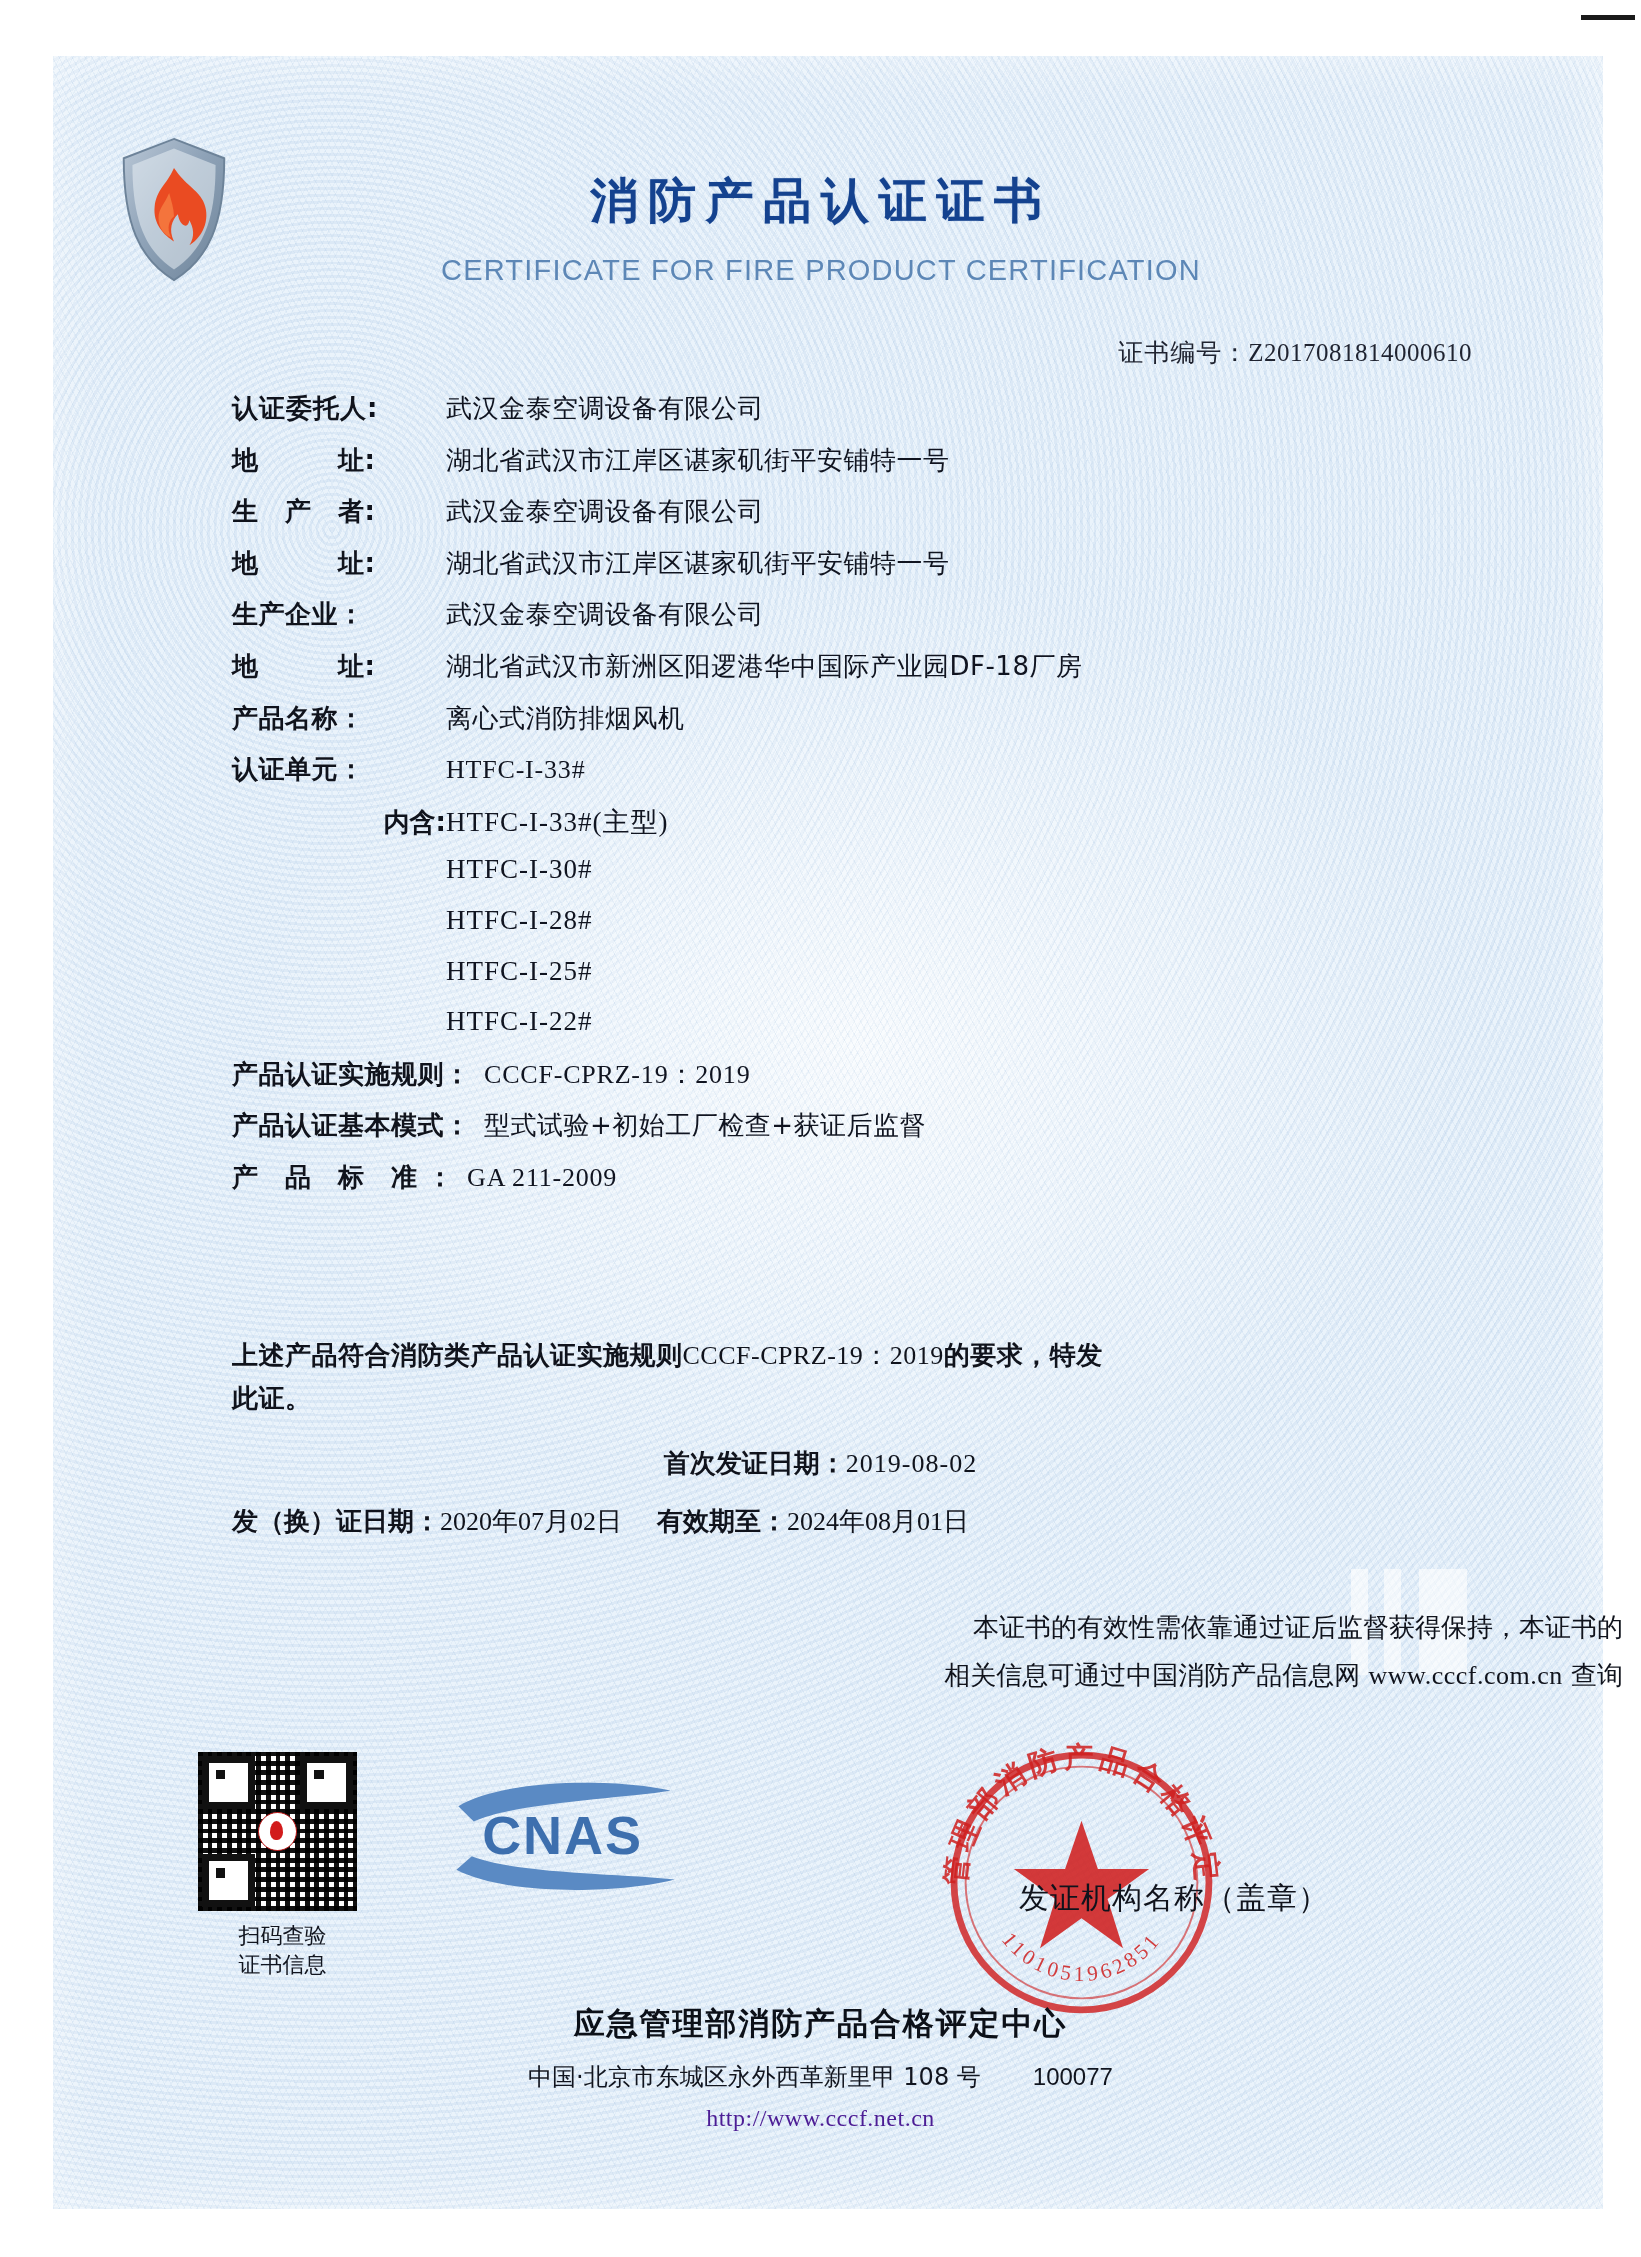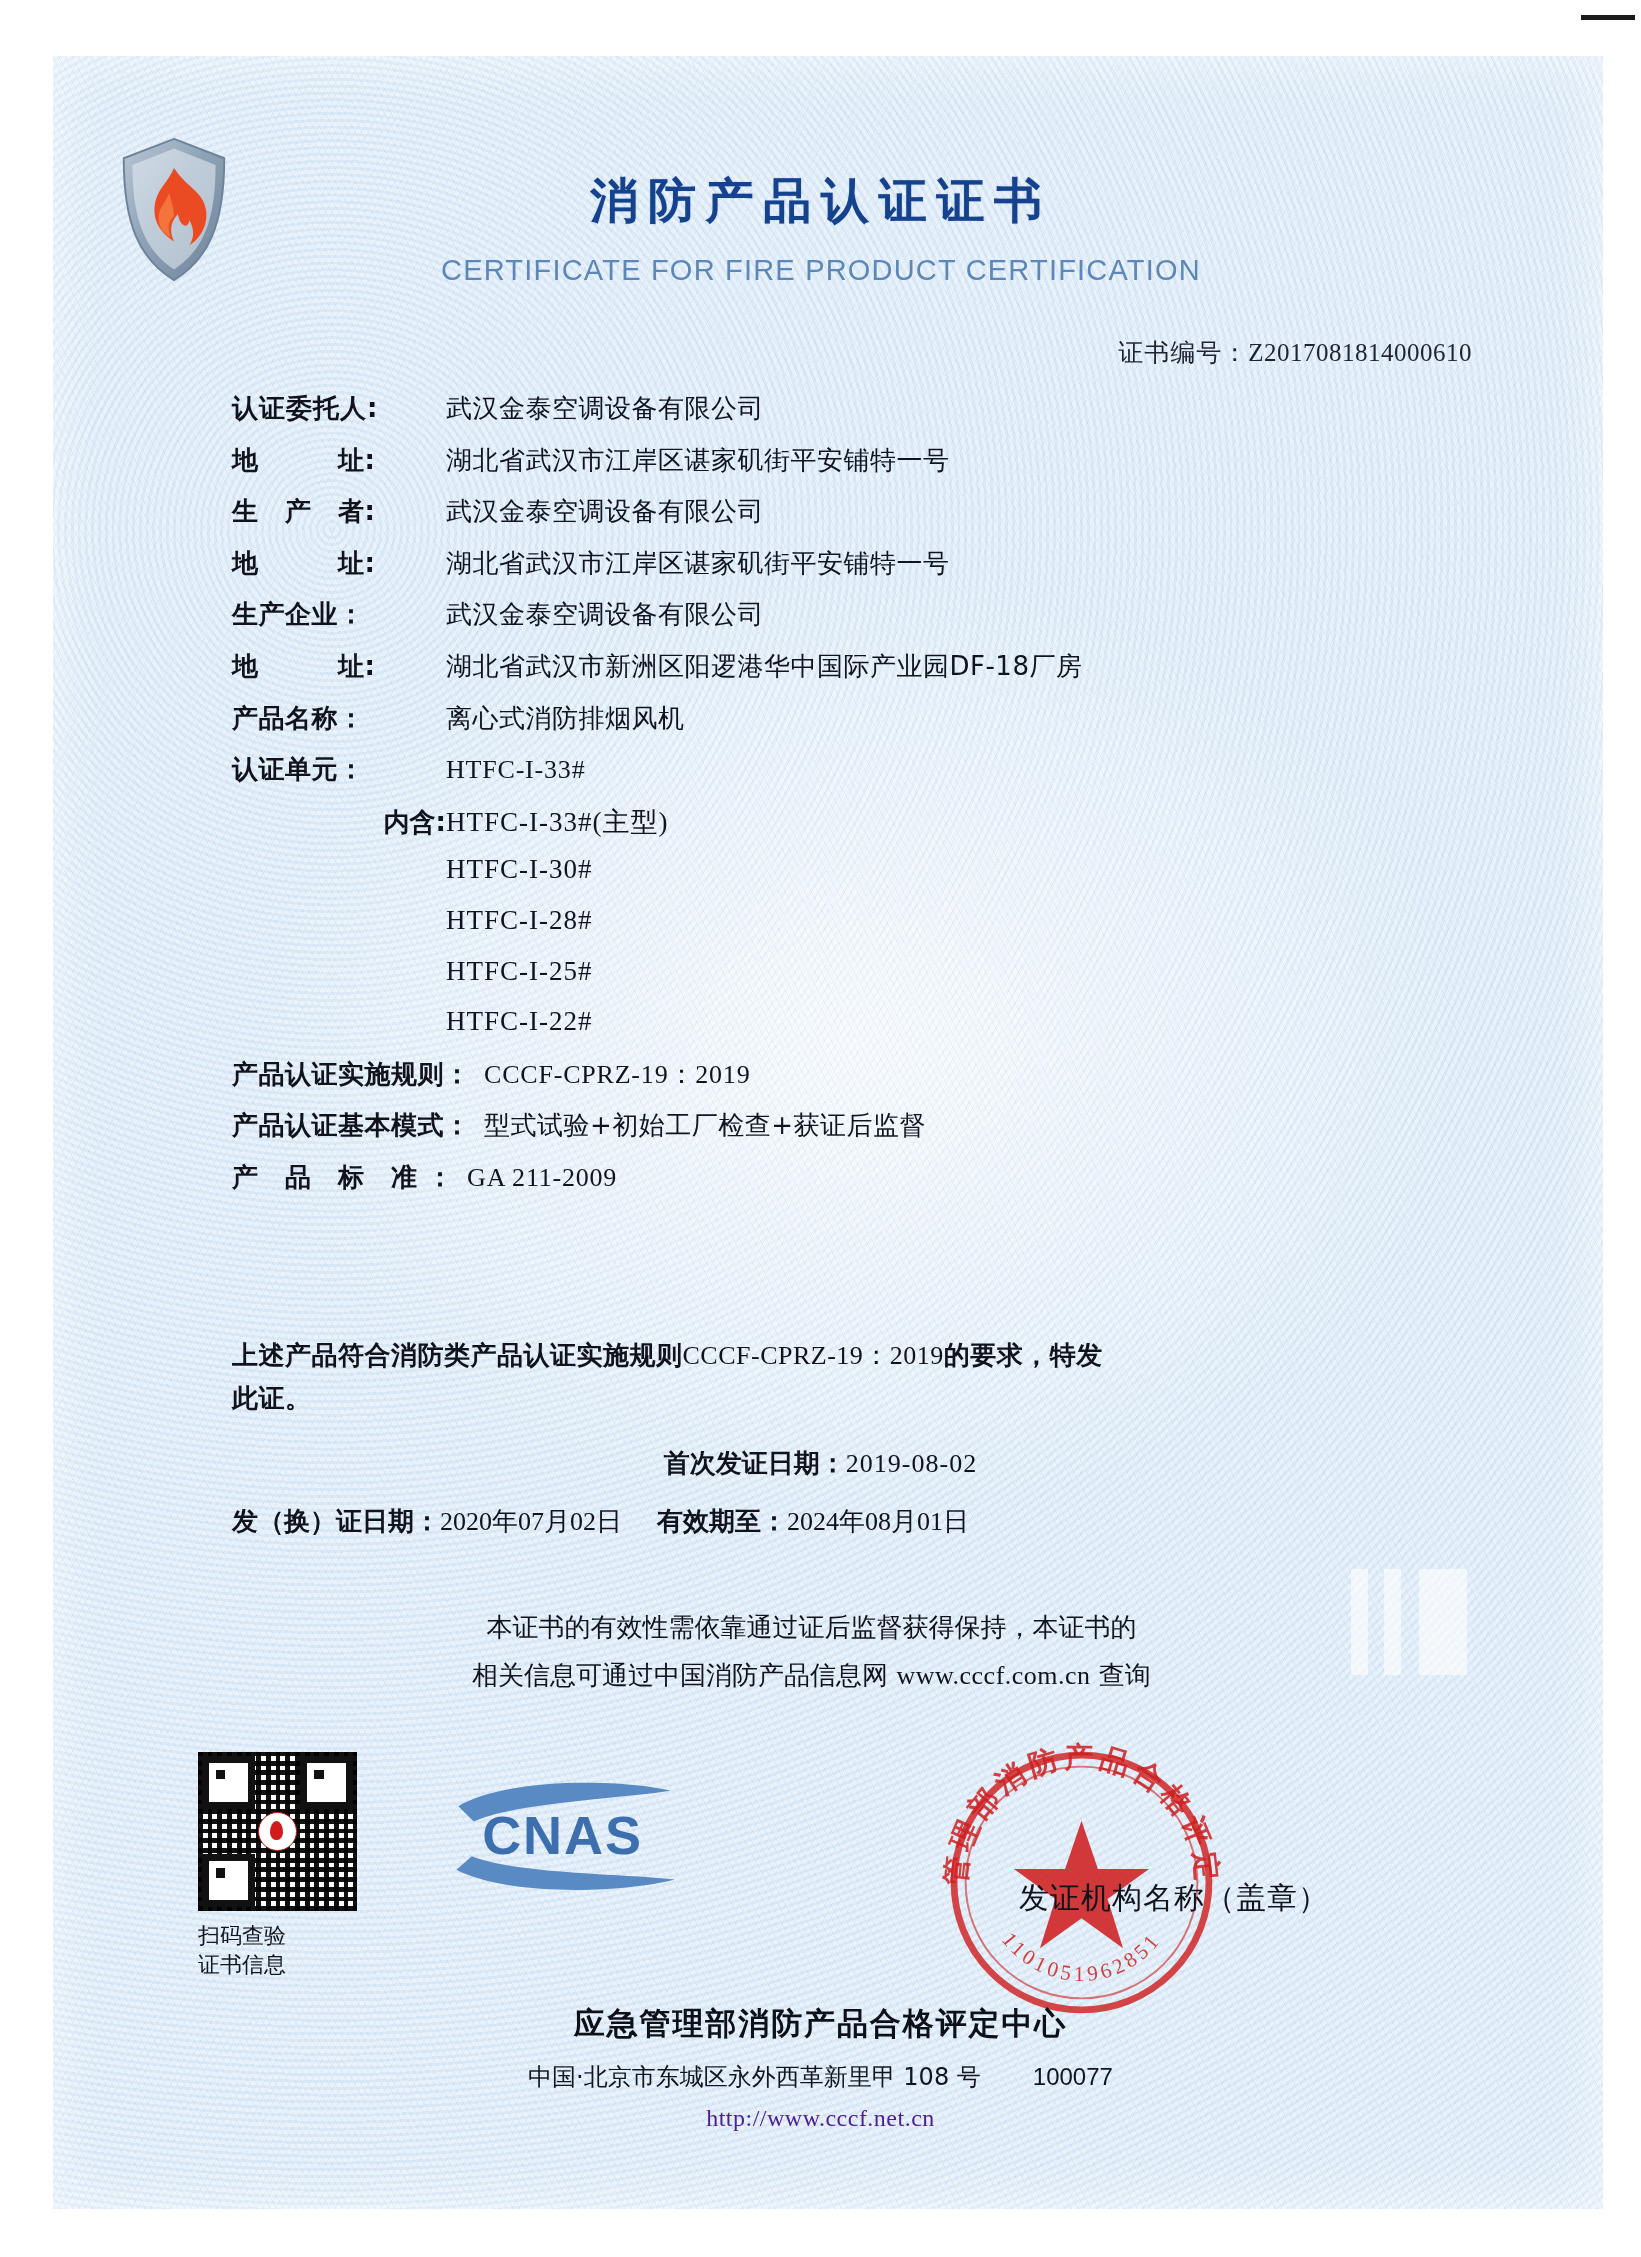--- a/index.html
+++ b/index.html
@@ -216,38 +216,38 @@
   .issue-row .d {
     font-family: "Liberation Serif", serif;
     font-weight: normal;
   }
   .issue-row .gap { display: inline-block; width: 35px; }
 
   .note {
     position: absolute;
     left: 0; right: 18px;
     top: 1603px;
-    text-align: center;
+    text-align: right;
     font-family: "DejaVu Sans", sans-serif;
     font-size: 26px;
     color: #10131c;
     line-height: 1.85;
   }
   .note .url {
     font-family: "Liberation Serif", serif;
     letter-spacing: 0.5px;
   }
 
   
   .qr-block {
     position: absolute;
     left: 198px;
     top: 1752px;
     width: 169px;
-    text-align: left;
+    text-align: center;
   }
   .qr {
     width: 159px;
     height: 159px;
     background-color: #ffffff;
     position: relative;
     background-image:
       repeating-linear-gradient(90deg, #111 0 4.8px, rgba(255,255,255,0) 4.8px 9.7px),
       repeating-linear-gradient(0deg, #111 0 4.8px, rgba(255,255,255,0) 4.8px 9.7px);
     background-blend-mode: multiply;

